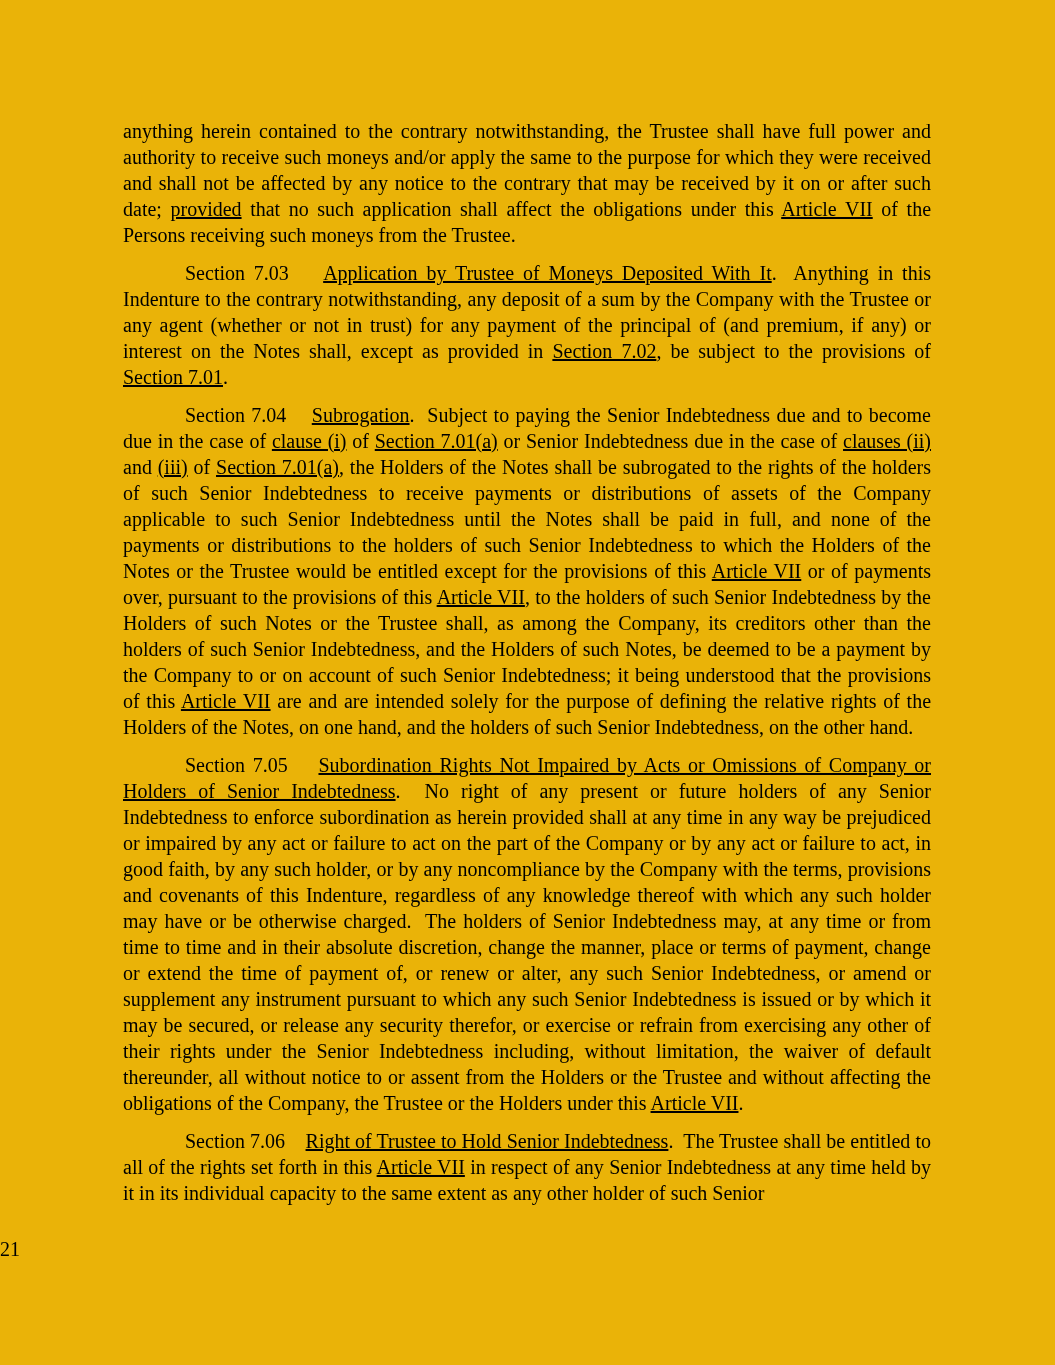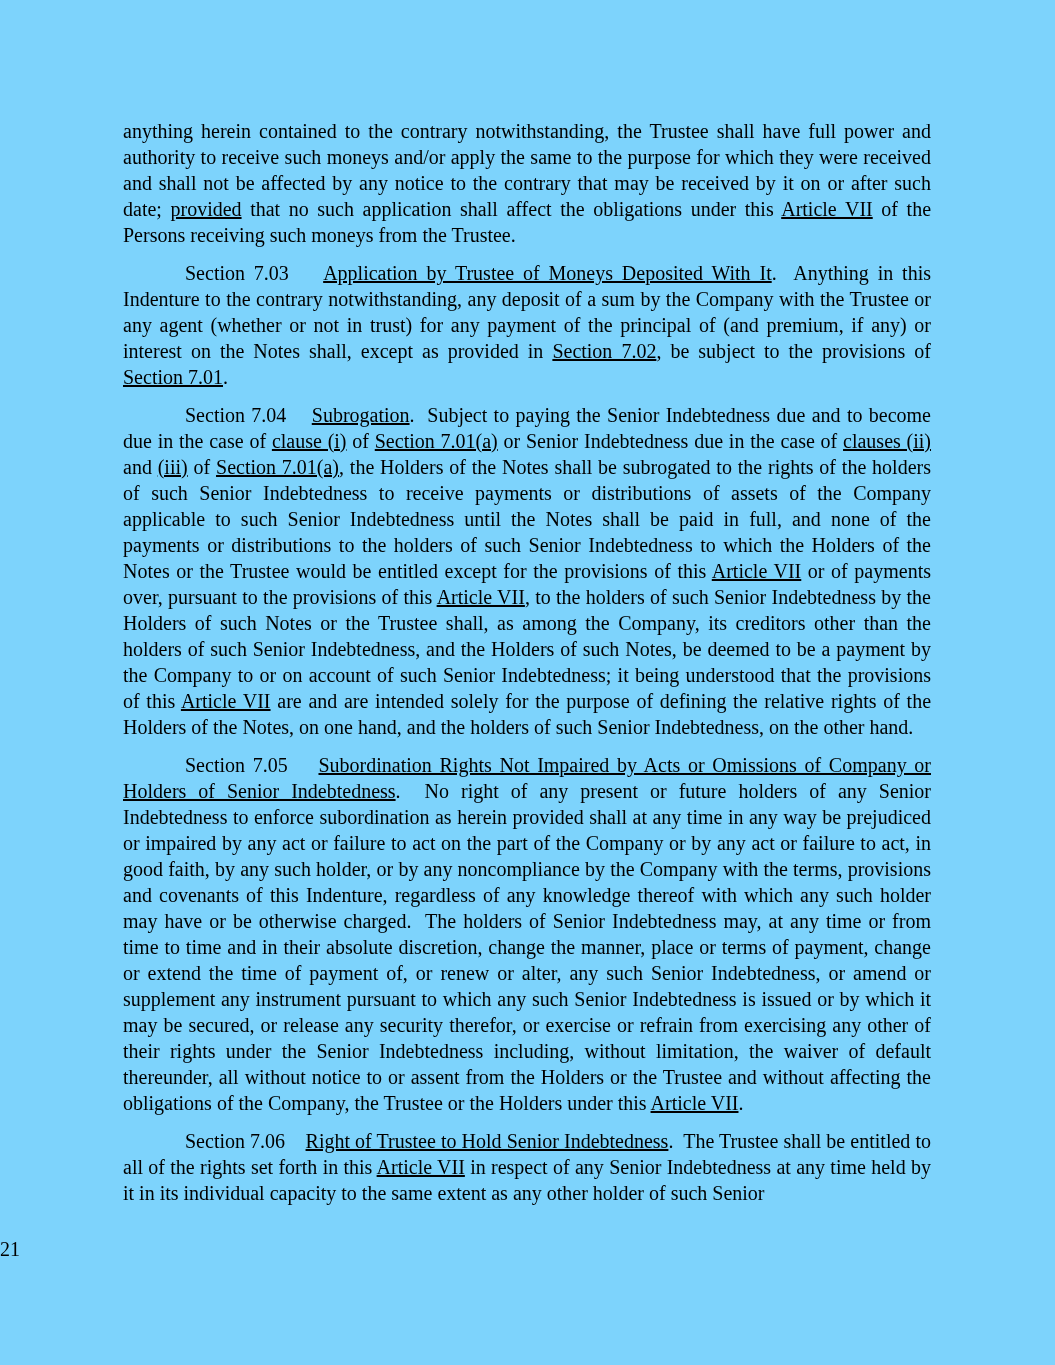--- a/index.html
+++ b/index.html
@@ -9,21 +9,21 @@
   }
   body {
     width: 1055px;
     height: 1365px;
     position: relative;
     overflow: hidden;
   }
   .page {
     position: absolute;
     inset: 0;
-    background: #7dd3fc;
+    background: #eab308;
     font-family: "Liberation Serif", serif;
     font-size: 20px;
     line-height: 26px;
     color: #000000;
   }
   .body-text {
     position: absolute;
     left: 123px;
     right: 124px;
     top: 118px;

